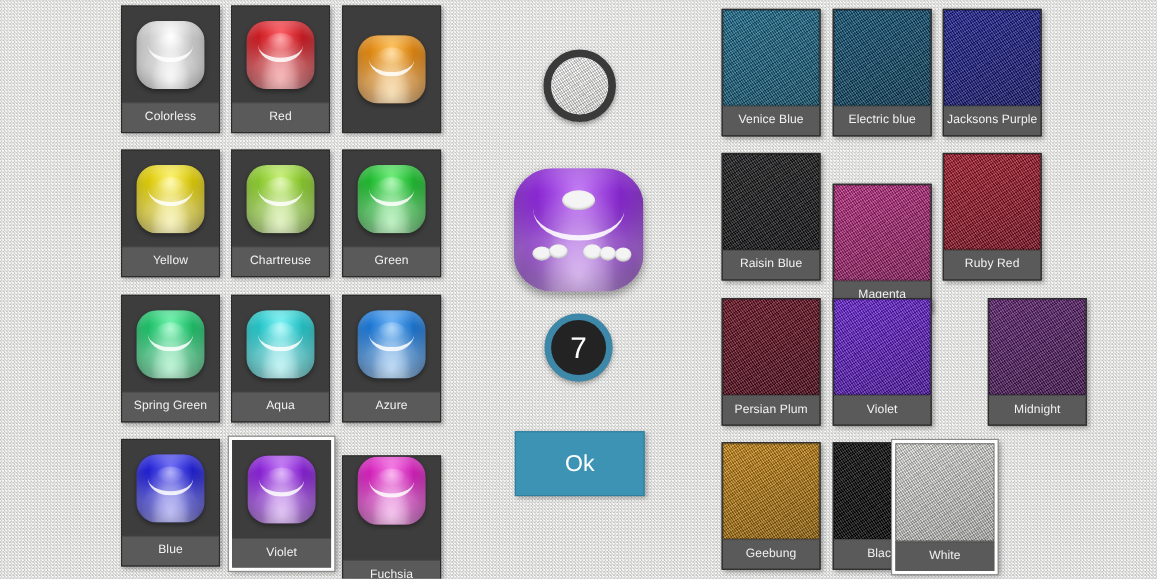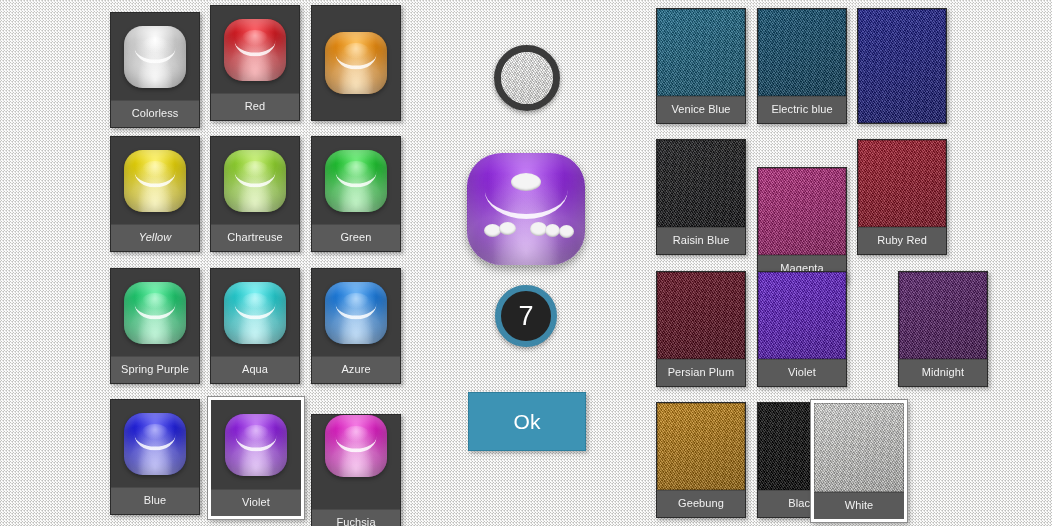--- a/index.html
+++ b/index.html
@@ -157,21 +157,21 @@
     cursor:pointer;
     box-shadow:2px 2px 4px rgba(0,0,0,.30);
   }
 </style>
 </head>
 <body>
 
 <div id="app">
 
   <div id="dice-panel">
-      <div class="card dice-card" style="left: 110px; top: 5px; margin-top: 7px;">
+      <div class="card dice-card" style="left: 110px; top: 5px;">
         <div class="card-body">
           <div class="die" style="background: radial-gradient(at 50% 22%, rgb(255, 255, 255) 0%, rgba(0, 0, 0, 0) 46%), radial-gradient(at 50% 88%, rgb(255, 255, 255) 0%, rgba(0, 0, 0, 0) 40%), linear-gradient(165deg, rgb(216, 216, 216) 0%, rgb(154, 154, 154) 100%);">
             <div class="facet"></div>
           </div>
         </div>
         <div class="card-label">Colorless</div>
       </div>
       <div class="card dice-card" style="left: 210px; top: 5px;">
         <div class="card-body">
           <div class="die" style="background: radial-gradient(at 50% 22%, rgb(255, 92, 98) 0%, rgba(0, 0, 0, 0) 46%), radial-gradient(at 50% 88%, rgb(255, 92, 98) 0%, rgba(0, 0, 0, 0) 40%), linear-gradient(165deg, rgb(216, 20, 28) 0%, rgb(141, 10, 16) 100%);">
@@ -180,21 +180,21 @@
         </div>
         <div class="card-label">Red</div>
       </div>
       <div class="card dice-card" style="left: 311px; top: 5px;">
         <div class="card-body">
           <div class="die" style="background: radial-gradient(at 50% 22%, rgb(255, 195, 92) 0%, rgba(0, 0, 0, 0) 46%), radial-gradient(at 50% 88%, rgb(255, 195, 92) 0%, rgba(0, 0, 0, 0) 40%), linear-gradient(165deg, rgb(233, 138, 10) 0%, rgb(168, 92, 0) 100%);">
             <div class="facet"></div>
           </div>
         </div>
       </div>
-      <div class="card dice-card" style="left: 110px; top: 136px; font-style: italic;">
+      <div class="card dice-card" style="left: 110px; top: 136px;">
         <div class="card-body">
           <div class="die" style="background: radial-gradient(at 50% 22%, rgb(255, 244, 112) 0%, rgba(0, 0, 0, 0) 46%), radial-gradient(at 50% 88%, rgb(255, 244, 112) 0%, rgba(0, 0, 0, 0) 40%), linear-gradient(165deg, rgb(232, 212, 0) 0%, rgb(163, 148, 0) 100%);">
             <div class="facet"></div>
           </div>
         </div>
         <div class="card-label">Yellow</div>
       </div>
       <div class="card dice-card" style="left: 210px; top: 136px;">
         <div class="card-body">
           <div class="die" style="background: radial-gradient(at 50% 22%, rgb(202, 242, 122) 0%, rgba(0, 0, 0, 0) 46%), radial-gradient(at 50% 88%, rgb(202, 242, 122) 0%, rgba(0, 0, 0, 0) 40%), linear-gradient(165deg, rgb(142, 210, 42) 0%, rgb(94, 148, 20) 100%);">
@@ -210,21 +210,21 @@
           </div>
         </div>
         <div class="card-label">Green</div>
       </div>
       <div class="card dice-card" style="left: 110px; top: 268px;">
         <div class="card-body">
           <div class="die" style="background: radial-gradient(at 50% 22%, rgb(110, 245, 172) 0%, rgba(0, 0, 0, 0) 46%), radial-gradient(at 50% 88%, rgb(110, 245, 172) 0%, rgba(0, 0, 0, 0) 40%), linear-gradient(165deg, rgb(24, 200, 106) 0%, rgb(13, 140, 72) 100%);">
             <div class="facet"></div>
           </div>
         </div>
-        <div class="card-label">Spring Purple</div>
+        <div class="card-label">Spring Green</div>
       </div>
       <div class="card dice-card" style="left: 210px; top: 268px;">
         <div class="card-body">
           <div class="die" style="background: radial-gradient(at 50% 22%, rgb(125, 244, 246) 0%, rgba(0, 0, 0, 0) 46%), radial-gradient(at 50% 88%, rgb(125, 244, 246) 0%, rgba(0, 0, 0, 0) 40%), linear-gradient(165deg, rgb(30, 205, 208) 0%, rgb(18, 144, 147) 100%);">
             <div class="facet"></div>
           </div>
         </div>
         <div class="card-label">Aqua</div>
       </div>
       <div class="card dice-card" style="left: 311px; top: 268px;">
@@ -290,20 +290,21 @@
       <div class="card felt-card" style="left: 656px; top: 8px;">
         <div class="card-body" style="background: repeating-linear-gradient(55deg, rgba(255, 255, 255, 0.16) 0px, rgba(255, 255, 255, 0.16) 1px, rgba(0, 0, 0, 0.2) 1px, rgba(0, 0, 0, 0.2) 2px), repeating-linear-gradient(-35deg, rgba(255, 255, 255, 0.1) 0px, rgba(255, 255, 255, 0.1) 1px, rgba(0, 0, 0, 0.14) 1px, rgba(0, 0, 0, 0.14) 2px), linear-gradient(160deg, rgb(26, 108, 142), rgb(19, 82, 108));"></div>
         <div class="card-label">Venice Blue</div>
       </div>
       <div class="card felt-card" style="left: 757px; top: 8px;">
         <div class="card-body" style="background: repeating-linear-gradient(55deg, rgba(255, 255, 255, 0.16) 0px, rgba(255, 255, 255, 0.16) 1px, rgba(0, 0, 0, 0.2) 1px, rgba(0, 0, 0, 0.2) 2px), repeating-linear-gradient(-35deg, rgba(255, 255, 255, 0.1) 0px, rgba(255, 255, 255, 0.1) 1px, rgba(0, 0, 0, 0.14) 1px, rgba(0, 0, 0, 0.14) 2px), linear-gradient(160deg, rgb(15, 82, 118), rgb(10, 59, 86));"></div>
         <div class="card-label">Electric blue</div>
       </div>
       <div class="card felt-card" style="left: 857px; top: 8px;">
         <div class="card-body" style="background: repeating-linear-gradient(55deg, rgba(255, 255, 255, 0.16) 0px, rgba(255, 255, 255, 0.16) 1px, rgba(0, 0, 0, 0.2) 1px, rgba(0, 0, 0, 0.2) 2px), repeating-linear-gradient(-35deg, rgba(255, 255, 255, 0.1) 0px, rgba(255, 255, 255, 0.1) 1px, rgba(0, 0, 0, 0.14) 1px, rgba(0, 0, 0, 0.14) 2px), linear-gradient(160deg, rgb(29, 31, 148), rgb(20, 22, 107));"></div>
+        <div class="card-label">Jacksons Purple</div>
       </div>
       <div class="card felt-card" style="left: 656px; top: 139px;">
         <div class="card-body" style="background: repeating-linear-gradient(55deg, rgba(255, 255, 255, 0.16) 0px, rgba(255, 255, 255, 0.16) 1px, rgba(0, 0, 0, 0.2) 1px, rgba(0, 0, 0, 0.2) 2px), repeating-linear-gradient(-35deg, rgba(255, 255, 255, 0.1) 0px, rgba(255, 255, 255, 0.1) 1px, rgba(0, 0, 0, 0.14) 1px, rgba(0, 0, 0, 0.14) 2px), linear-gradient(160deg, rgb(28, 28, 30), rgb(14, 14, 16));"></div>
         <div class="card-label">Raisin Blue</div>
       </div>
       <div class="card felt-card" style="left: 757px; top: 139px; margin-top: 28px;">
         <div class="card-body" style="background: repeating-linear-gradient(55deg, rgba(255, 255, 255, 0.16) 0px, rgba(255, 255, 255, 0.16) 1px, rgba(0, 0, 0, 0.2) 1px, rgba(0, 0, 0, 0.2) 2px), repeating-linear-gradient(-35deg, rgba(255, 255, 255, 0.1) 0px, rgba(255, 255, 255, 0.1) 1px, rgba(0, 0, 0, 0.14) 1px, rgba(0, 0, 0, 0.14) 2px), linear-gradient(160deg, rgb(186, 42, 129), rgb(138, 28, 94));"></div>
         <div class="card-label">Magenta</div>
       </div>
       <div class="card felt-card" style="left: 857px; top: 139px;">

